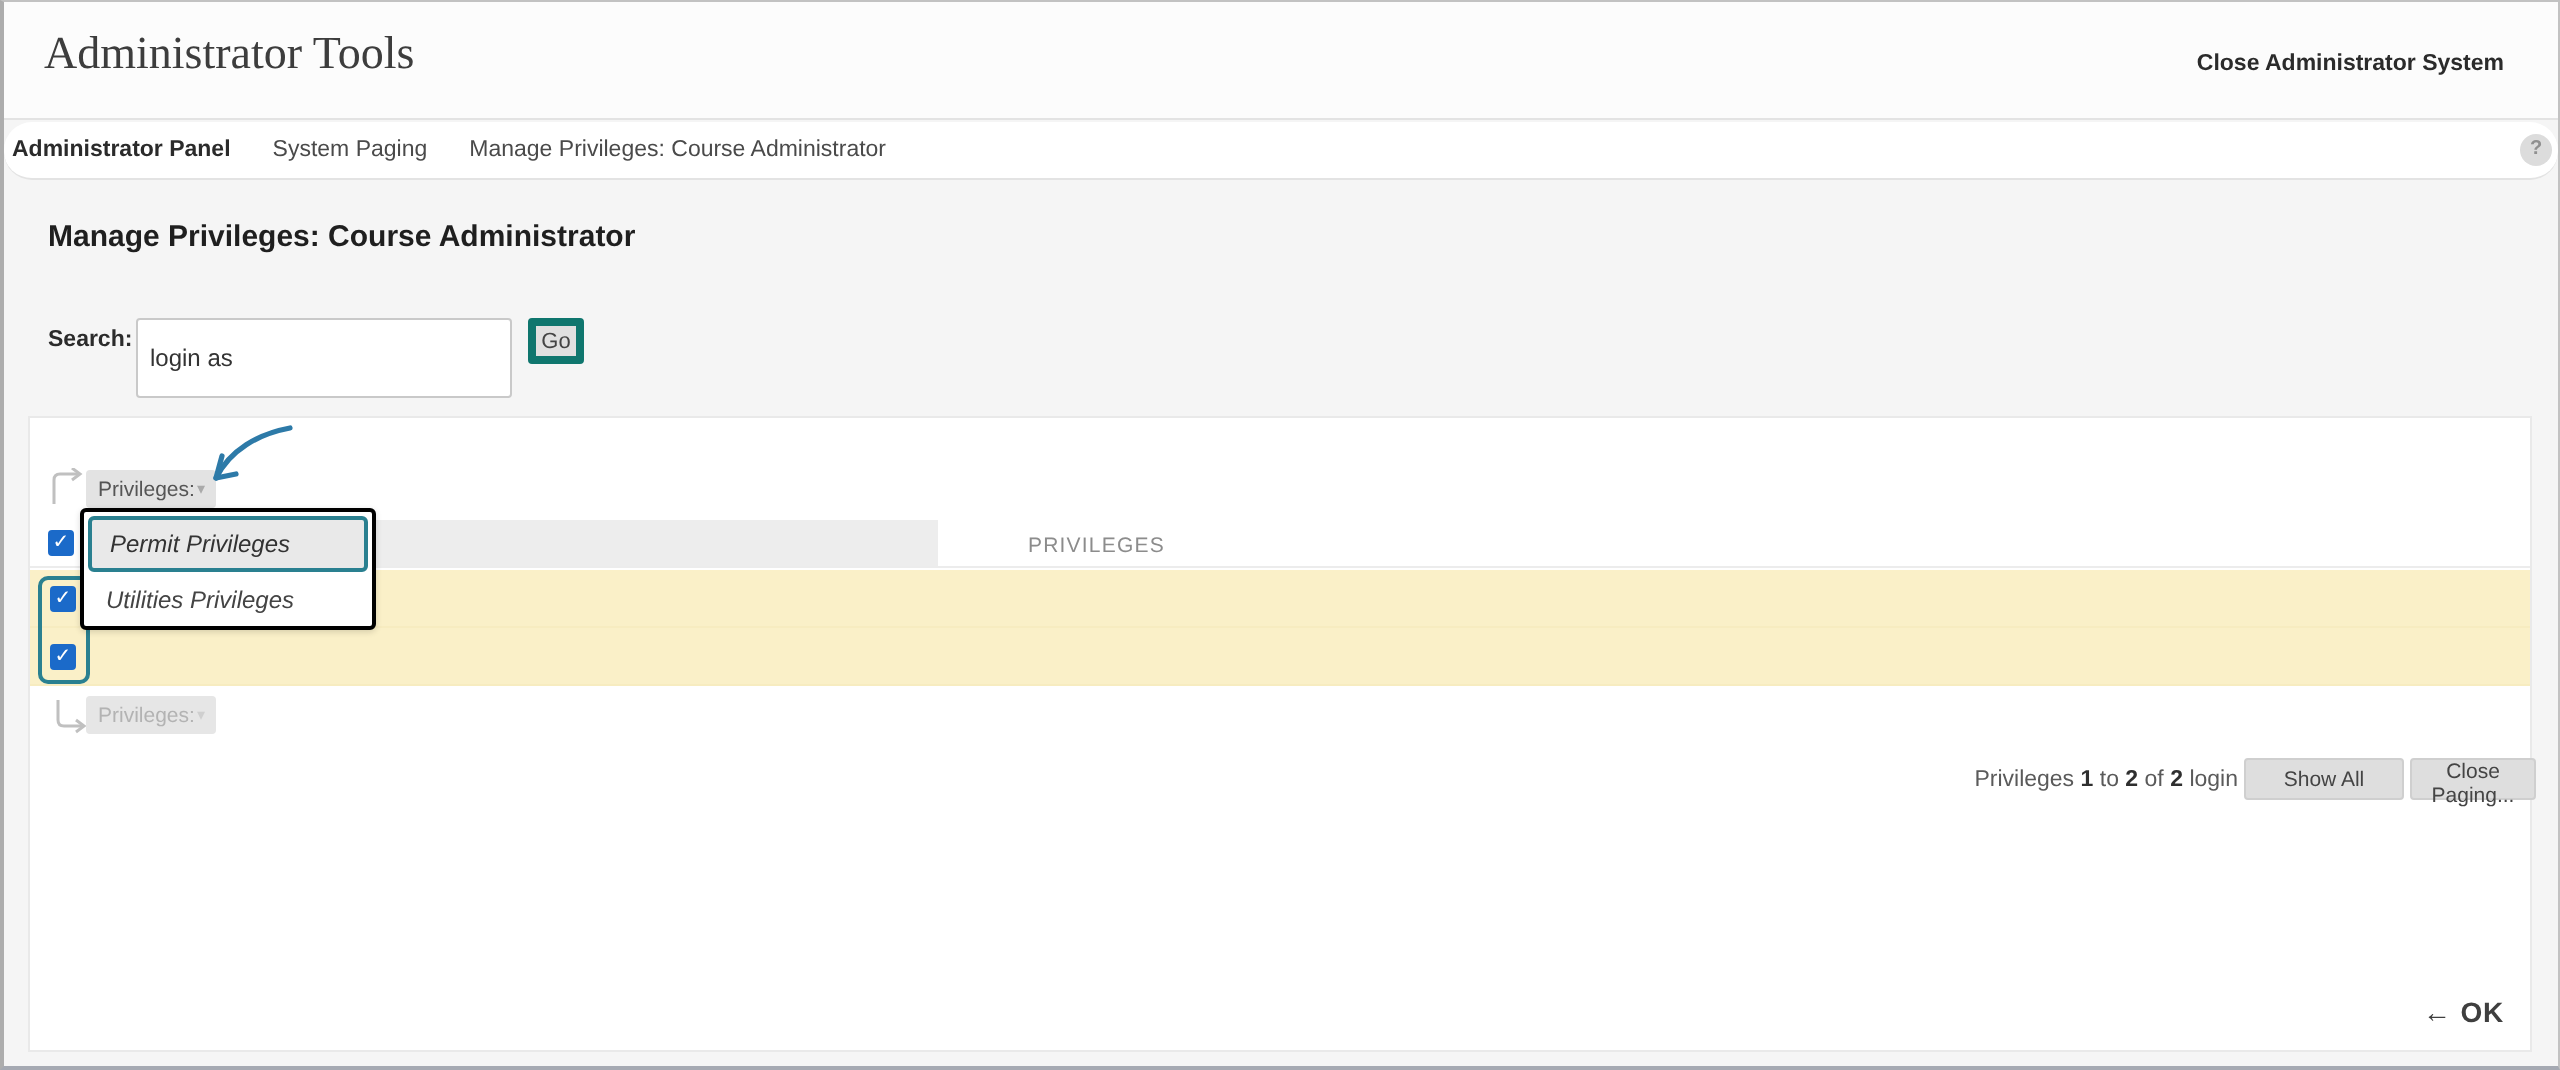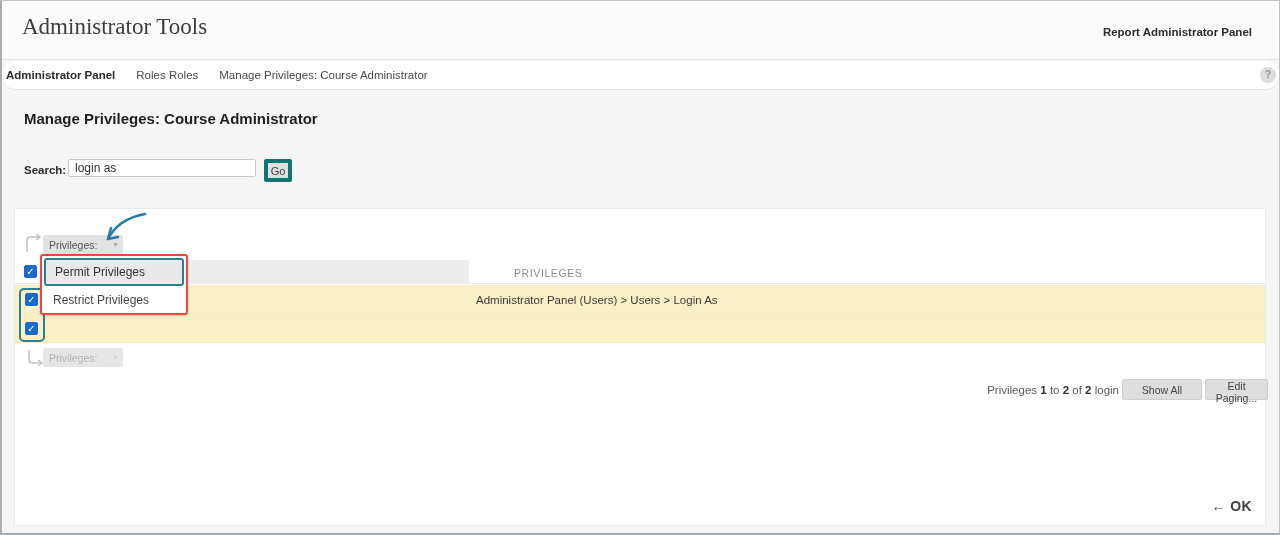--- a/index.html
+++ b/index.html
@@ -15,69 +15,69 @@
   .app-title { position:absolute; left:20px; top:13px; font-family:"Liberation Serif", serif; font-size:23px; color:#3d3d3d; }
   .close-panel { position:absolute; right:27px; top:25px; font-size:11.5px; font-weight:bold; color:#2b2b2b; cursor:pointer; }
   
   .crumb-bar { position:absolute; left:0; top:60px; width:100%; height:29px; background:#ffffff; border-bottom:1px solid #e3e3e3;border-radius:14px; }
   .crumbs { position:absolute; left:4px; top:0; height:100%; display:flex; align-items:center; gap:21px; font-size:11.5px; color:#4a4a4a; }
   .crumb-first { font-weight:bold; color:#2b2b2b; }
   .help-circle { position:absolute; right:3px; top:6px; width:16px; height:16px; border-radius:50%; background:#dcdcdc; color:#909090; font-size:10px; font-weight:bold; text-align:center; line-height:16px; cursor:pointer; }
   
   .page-heading { position:absolute; left:22px; top:109px; font-size:15px; font-weight:600; color:#1f1f1f; }
   .search-label { position:absolute; left:22px; top:163px; font-size:11.5px; font-weight:bold; color:#2b2b2b; }
-  .search-input { position:absolute; left:66px; top:158px; width:188px; height:18px; border:1px solid #c9c9c9; border-radius:2px; padding:0 6px; font-size:12px; color:#333; font-family:"Liberation Sans", sans-serif; background:#fff; }
+  .search-input { position:absolute; left:66px; top:158px; width:188px; height:40px; border:1px solid #c9c9c9; border-radius:2px; padding:0 6px; font-size:12px; color:#333; font-family:"Liberation Sans", sans-serif; background:#fff; }
   .go-btn { position:absolute; left:262px; top:158px; width:28px; height:23px; background:#e0e0e0; border:4px solid #0f766e; border-radius:2px; font-size:11px; color:#444; cursor:pointer; font-family:Liberation Sans, sans-serif; }
   
   .panel { position:absolute; left:12px; top:207px; width:1252px; height:318px; background:#fff; border:1px solid #e9e9e9; }
   
   .branch-arrow { position:absolute; color:#c0c0c0; }
   
-  .priv-btn { position:absolute; height:19px; background:#e3e3e3; border:none; border-radius:2px; font-size:10.5px; color:#555; padding:0 6px; display:flex; align-items:center; gap:16px; cursor:pointer; font-family:"Liberation Sans", sans-serif; }
+  .priv-btn { position:absolute; height:19px; background:#e3e3e3; border:none; border-radius:2px; font-size:10.5px; color:#555; padding:0 6px; display:flex; align-items:center; gap:1px; cursor:pointer; font-family:"Liberation Sans", sans-serif; }
   .priv-btn .chev { font-size:8px; color:#aaa; }
   .priv-btn.disabled { background:#e6e6e6; color:#b3b3b3; cursor:default; }
   .priv-btn.disabled .chev { color:#cfcfcf; }
   
   .hdr-row { position:absolute; left:0; top:51px; width:100%; height:24px; border-bottom:1px solid #ececec; background:#fff; }
   .hdr-gray-cell { position:absolute; left:28px; top:0; width:426px; height:23px; background:#ededed; }
   .col-header { position:absolute; left:461px; top:7px; font-size:10.5px; color:#8c8c8c; letter-spacing:.6px;padding-left:38px; }
   .row { position:absolute; left:0; width:100%; height:29px; background:#faf0c8; border-bottom:1px solid #f7ecc0; }
   .row-text { position:absolute; left:461px; top:9px; font-size:11.5px; color:#3a3a3a; }
   
   .cbx { position:absolute; width:13px; height:13px; background:#1b6ac9; border:1px solid #1b6ac9; border-radius:2px; color:#fff; font-size:10px; line-height:12px; text-align:center; cursor:pointer; }
   .focus-ring { position:absolute; left:4px; top:79px; width:26px; height:54px; border:2px solid #2a8090; border-radius:5px; pointer-events:none; }
   
-  .dropdown { position:absolute; left:25px; top:45px; width:148px; background:#fff; border:2px solid #ef4444; border-radius:3px; box-shadow:0 1px 3px rgba(0,0,0,.15); z-index:5; }
+  .dropdown { position:absolute; left:25px; top:45px; width:148px; background:#fff; border:2px solid #000000; border-radius:3px; box-shadow:0 1px 3px rgba(0,0,0,.15); z-index:5;font-style:italic; }
   .dd-item-selected { margin:2px; border:2px solid #2a8090; border-radius:3px; background:#e9e9e9; padding:5px 9px; font-size:12px; color:#333; cursor:pointer; }
   .dd-item { padding:5px 11px 6px; font-size:12px; color:#444; cursor:pointer; }
   
   .annot { position:absolute; left:70px; top:1px; z-index:6; pointer-events:none; }
   
   .paging-bar { position:absolute; left:0; top:170px; width:100%; height:22px; }
   .paging-text { position:absolute; right:146px; top:5px; font-size:11.5px; color:#5a5a5a; }
   .paging-text b { color:#2f2f2f; }
   .pg-btn { position:absolute; top:0; height:21px; background:#dedede; border:1px solid #cfcfcf; border-radius:2px; font-size:10.5px; color:#444; cursor:pointer; font-family:"Liberation Sans", sans-serif; }
   .show-all { right:63px; width:80px; }
   .edit-paging { right:-3px; width:63px; }
   .ok-btn { position:absolute; right:13px; top:289px; font-size:14px; font-weight:bold; color:#3f3f3f; letter-spacing:.4px; cursor:pointer; }
 </style>
 </head>
 <body>
 
 <div class="screen">
 
   <div class="top-header">
     <div class="app-title">Administrator Tools</div>
-    <div class="close-panel">Report Administrator Panel</div>
+    <div class="close-panel">Close Administrator System</div>
   </div>
 
   <div class="crumb-bar">
     <div class="crumbs">
       <span class="crumb-first">Administrator Panel</span>
-      <span>Roles Roles</span>
+      <span>System Paging</span>
       <span>Manage Privileges: Course Administrator</span>
     </div>
     <div class="help-circle">?</div>
   </div>
 
   <div class="page-heading">Manage Privileges: Course Administrator</div>
   <label class="search-label">Search:</label>
   <input class="search-input" type="text" value="login as" style="">
   <button class="go-btn">Go</button>
 
@@ -99,32 +99,31 @@
     </svg>
 
     <div class="hdr-row">
       <span class="cbx" style="left:9px; top:5px;">✓</span>
       <div class="hdr-gray-cell"></div>
       <span class="col-header">PRIVILEGES</span>
     </div>
 
     <div class="row" style="top:76px;">
       <span class="cbx" style="left:10px; top:8px;">✓</span>
-      <span class="row-text">Administrator Panel (Users) &gt; Users &gt; Login As</span>
     </div>
 
     <div class="row" style="top:105px;">
       <span class="cbx" style="left:10px; top:8px;">✓</span>
     </div>
 
     <div class="focus-ring"></div>
 
     <div class="dropdown">
       <div class="dd-item-selected">Permit Privileges</div>
-      <div class="dd-item">Restrict Privileges</div>
+      <div class="dd-item">Utilities Privileges</div>
     </div>
 
     <svg class="branch-arrow" style="left:11px; top:140px;" width="20" height="20" viewBox="0 0 20 20">
       <path d="M3,1 L3,11 Q3,14 6,14 L15,14" fill="none" stroke="#c0c0c0" stroke-width="1.5"></path>
       <path d="M12,11 L16,14 L12,17" fill="none" stroke="#c0c0c0" stroke-width="1.5"></path>
     </svg>
 
     <div class="priv-btn disabled" style="left:28px; top:139px;">
       <span>Privileges:</span>
       <span class="chev">▾</span>
@@ -134,19 +133,19 @@
       <span class="paging-text">
         <span>Privileges</span>
         <b>1</b>
         <span>to</span>
         <b>2</b>
         <span>of</span>
         <b>2</b>
         <span>login</span>
       </span>
       <button class="pg-btn show-all">Show All</button>
-      <button class="pg-btn edit-paging">Edit Paging...</button>
+      <button class="pg-btn edit-paging">Close Paging...</button>
     </div>
 
     <div class="ok-btn">← OK</div>
   </div>
 
 </div>
 
 </body></html>

